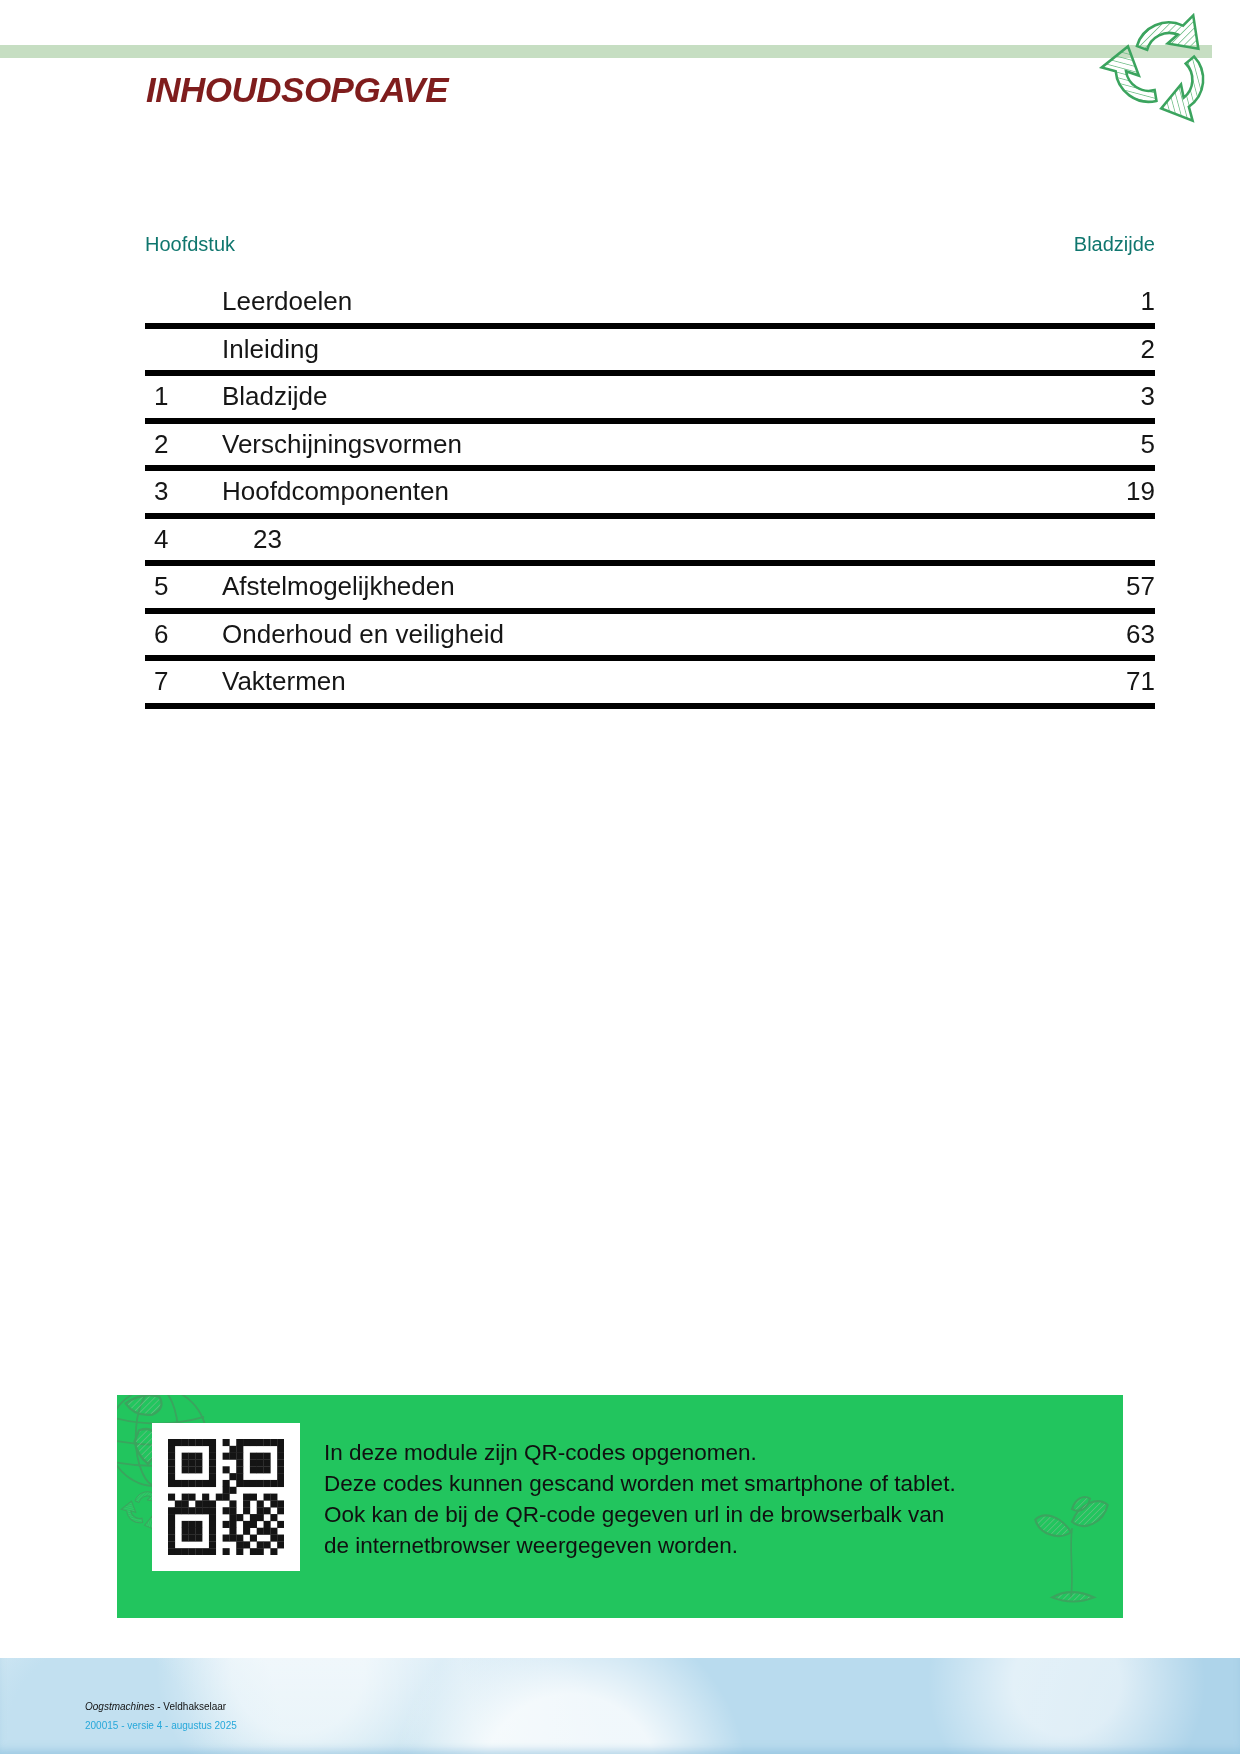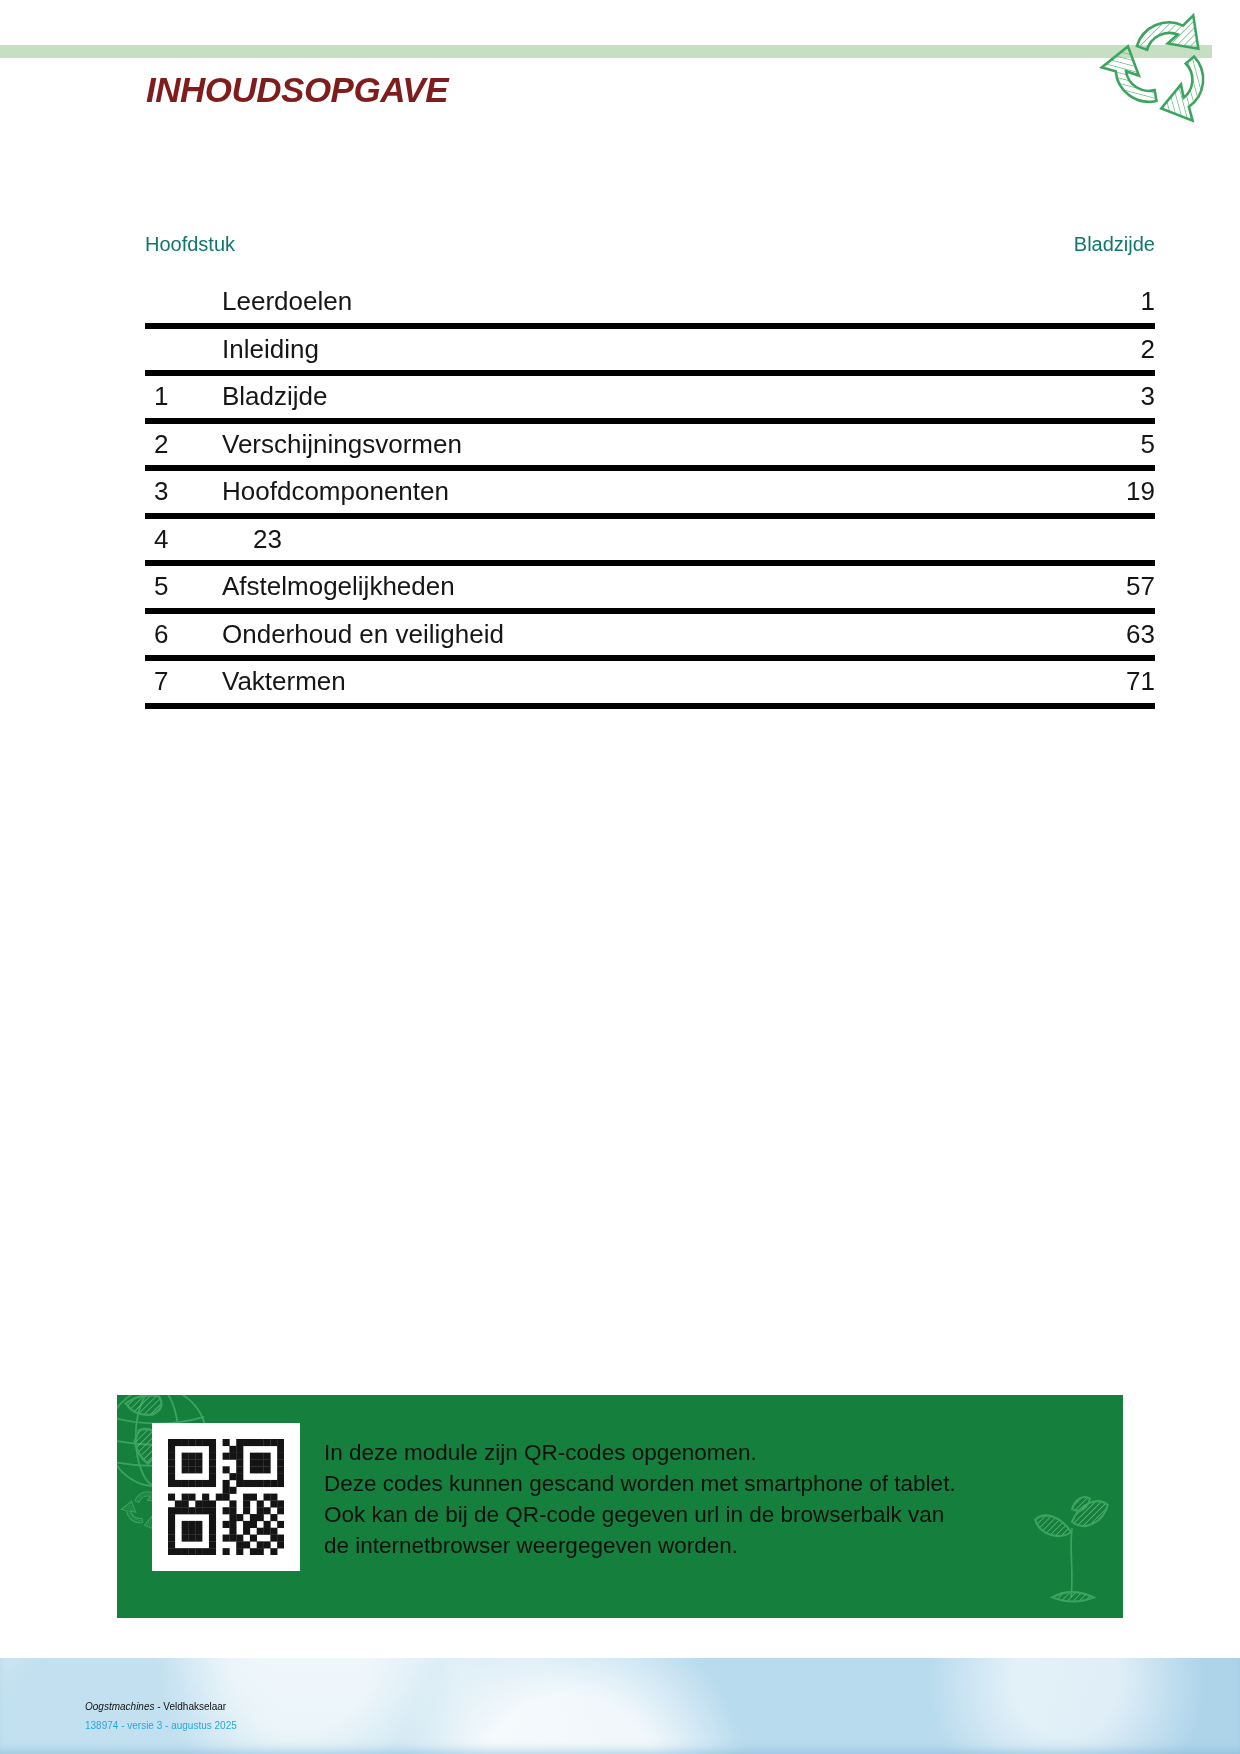--- a/index.html
+++ b/index.html
@@ -18,21 +18,21 @@
   .toc-head{display:flex;justify-content:space-between;font-size:20px;color:#0f766e;}
   .toc-rows{margin-top:25px;}
   .toc-row{display:flex;align-items:center;height:41.5px;border-bottom:6px solid #000000;
            font-size:26px;color:#161616;}
   .toc-num{width:77px;padding-left:9px;box-sizing:border-box;}
   .toc-title{flex:1;}
   .toc-page{text-align:right;min-width:60px;}
 
   
   .qr-box{position:absolute;left:117px;top:1395px;width:1006px;height:223px;
-          background:#15803d;overflow:hidden;}
+          background:#22c55e;overflow:hidden;}
   .globe-deco{position:absolute;left:-16px;top:-14px;width:112px;height:112px;}
   .recycle-small{position:absolute;left:0px;top:88px;width:56px;height:50px;}
   .qr-card{position:absolute;left:35px;top:28px;width:148px;height:148px;background:#fff;
            display:flex;align-items:center;justify-content:center;}
   .qr-svg{width:116px;height:116px;}
   .qr-text{position:absolute;left:207px;top:42px;font-size:22.5px;line-height:31px;color:#101010;}
   .seedling-deco{position:absolute;right:10px;bottom:10px;width:84px;height:120px;}
 
   
   .footer-strip{position:absolute;left:0;bottom:0;width:1240px;height:96px;
@@ -328,14 +328,14 @@
     <path class="sketch" d="M41 18 C44 8 52 4 58 8 C56 18 48 22 41 18 Z"></path>
     <path class="sketch" d="M22 102 Q40 92 62 102 Q42 110 22 102 Z"></path>
   </svg>
 </div>
 
 <div class="footer-strip"></div>
 <div class="footer-text">
   <div class="footer-line1">
     <span class="it">Oogstmachines</span><span> - Veldhakselaar</span>
   </div>
-  <div class="footer-line2">138974 - versie 3 - augustus 2025</div>
+  <div class="footer-line2">200015 - versie 4 - augustus 2025</div>
 </div>
 
 </body></html>

